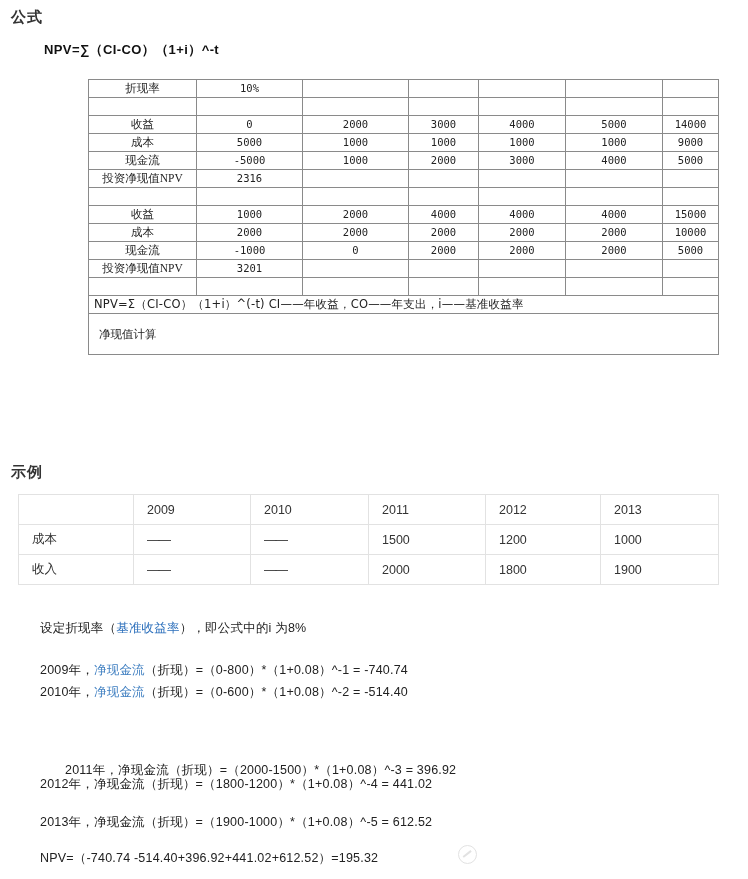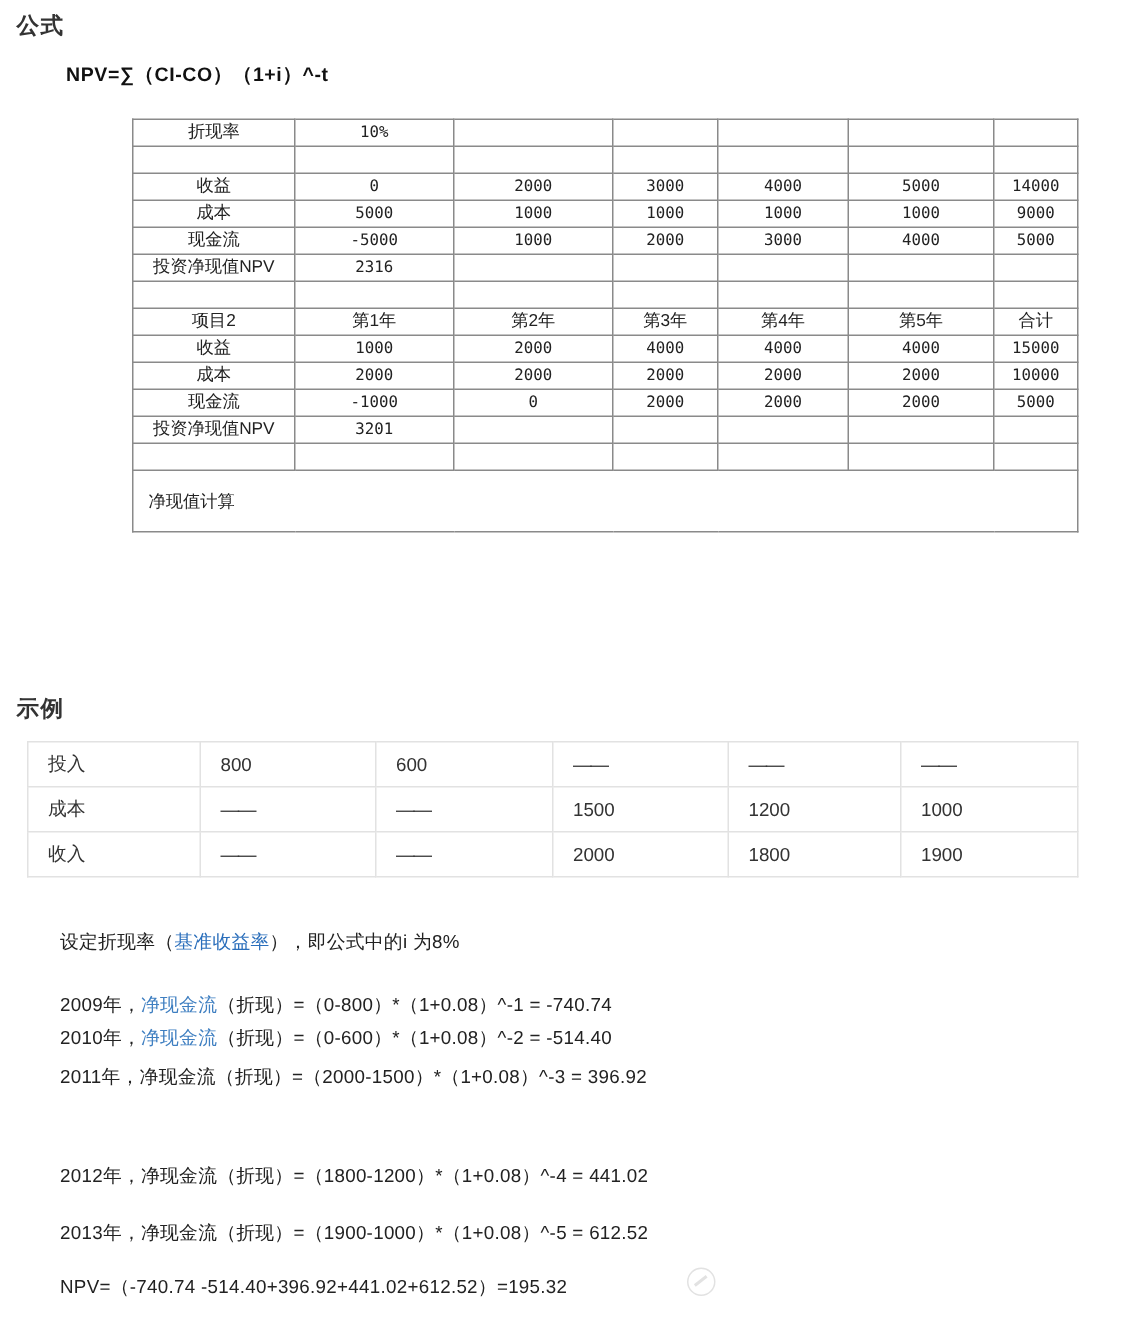--- a/index.html
+++ b/index.html
@@ -59,21 +59,21 @@
     border: 1px solid #8a8a8a;
     height: 17px;
     line-height: 17px;
     padding: 0 2px;
     text-align: center;
     vertical-align: middle;
     white-space: nowrap;
     overflow: hidden;
   }
   table.sheet td.cjk {
-    font-family: Liberation Sans, sans-serif;
+    font-family: Liberation Serif, serif;
     font-size: 11.5px;
   }
   table.sheet tr.blank td {
     height: 17px;
   }
   table.sheet td.formula-cell {
     text-align: left;
     font-family: "DejaVu Sans", "Liberation Sans", sans-serif;
     font-size: 11.5px;
     padding-left: 5px;
@@ -239,29 +239,20 @@
         <tr class="blank">
           <td></td>
           <td></td>
           <td></td>
           <td></td>
           <td></td>
           <td></td>
           <td></td>
         </tr>
         <tr>
-          <td class="cjk">项目2</td>
-          <td class="cjk">第1年</td>
-          <td class="cjk">第2年</td>
-          <td class="cjk">第3年</td>
-          <td class="cjk">第4年</td>
-          <td class="cjk">第5年</td>
-          <td class="cjk">合计</td>
-        </tr>
-        <tr>
           <td class="cjk">收益</td>
           <td>1000</td>
           <td>2000</td>
           <td>4000</td>
           <td>4000</td>
           <td>4000</td>
           <td>15000</td>
         </tr>
         <tr>
           <td class="cjk">成本</td>
@@ -291,20 +282,23 @@
           <td></td>
         </tr>
         <tr class="blank">
           <td></td>
           <td></td>
           <td></td>
           <td></td>
           <td></td>
           <td></td>
           <td></td>
+        </tr>
+        <tr>
+          <td class="formula-cell" colspan="7">NPV=Σ（CI-CO）（1+i）^(-t) CI——年收益，CO——年支出，i——基准收益率</td>
         </tr>
         <tr>
           <td class="note-cell" colspan="7">净现值计算</td>
         </tr>
       </tbody>
   </table>
 </div>
 
 <div id="heading-example" class="section-heading">示例</div>
 
@@ -313,26 +307,26 @@
     <colgroup>
       <col style="width:115px">
         <col style="width:117px">
         <col style="width:118px">
       <col style="width:117px">
         <col style="width:115px">
         <col style="width:118px">
     </colgroup>
     <tbody id="example-table-body">
         <tr>
-          <td class="rowhead">投入</td>
-          <td>800</td>
-          <td>600</td>
-          <td class="dash">——</td>
-          <td class="dash">——</td>
-          <td class="dash">——</td>
+          <td></td>
+          <td>2009</td>
+          <td>2010</td>
+          <td>2011</td>
+          <td>2012</td>
+          <td>2013</td>
         </tr>
         <tr>
           <td class="rowhead">成本</td>
           <td class="dash">——</td>
           <td class="dash">——</td>
           <td>1500</td>
           <td>1200</td>
           <td>1000</td>
         </tr>
         <tr>
@@ -344,21 +338,21 @@
           <td>1900</td>
         </tr>
       </tbody>
   </table>
 </div>
 
 <div id="calc-lines-root">
     <div class="calc-line" style="top: 620px;"><span>设定折现率（</span><span class="lnk">基准收益率</span><span>），即公式中的i 为8%</span></div>
     <div class="calc-line" style="top: 662px;"><span>2009年，</span><span class="lnk-lite">净现金流</span><span>（折现）=（0-800）*（1+0.08）^-1 = -740.74</span></div>
     <div class="calc-line" style="top: 684px;"><span>2010年，</span><span class="lnk-lite">净现金流</span><span>（折现）=（0-600）*（1+0.08）^-2 = -514.40</span></div>
-    <div class="calc-line" style="top: 710px;"><span>2011年，净现金流（折现）=（2000-1500）*（1+0.08）^-3 = 396.92</span></div>
+    <div class="calc-line" style="top: 762px; margin-left: 25px;"><span>2011年，净现金流（折现）=（2000-1500）*（1+0.08）^-3 = 396.92</span></div>
     <div class="calc-line" style="top: 776px;"><span>2012年，净现金流（折现）=（1800-1200）*（1+0.08）^-4 = 441.02</span></div>
     <div class="calc-line" style="top: 814px;"><span>2013年，净现金流（折现）=（1900-1000）*（1+0.08）^-5 = 612.52</span></div>
     <div class="calc-line" style="top: 850px;"><span>NPV=（-740.74 -514.40+396.92+441.02+612.52）=195.32</span></div>
   </div>
 
 <div id="watermark">
   <span class="wm-logo"></span>
 </div>
 
 </body></html>

